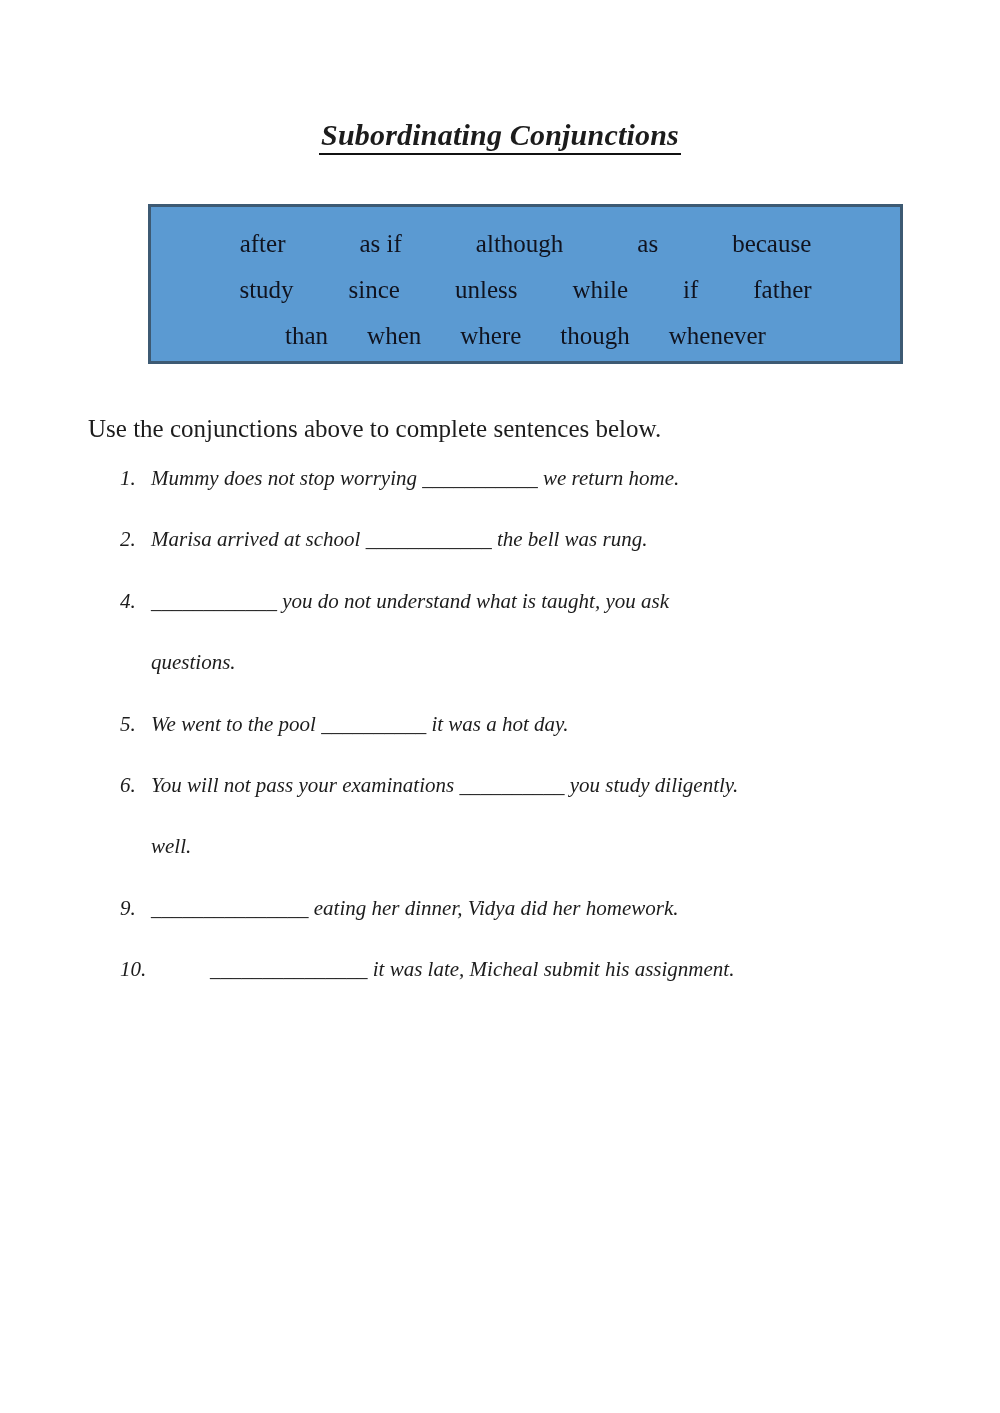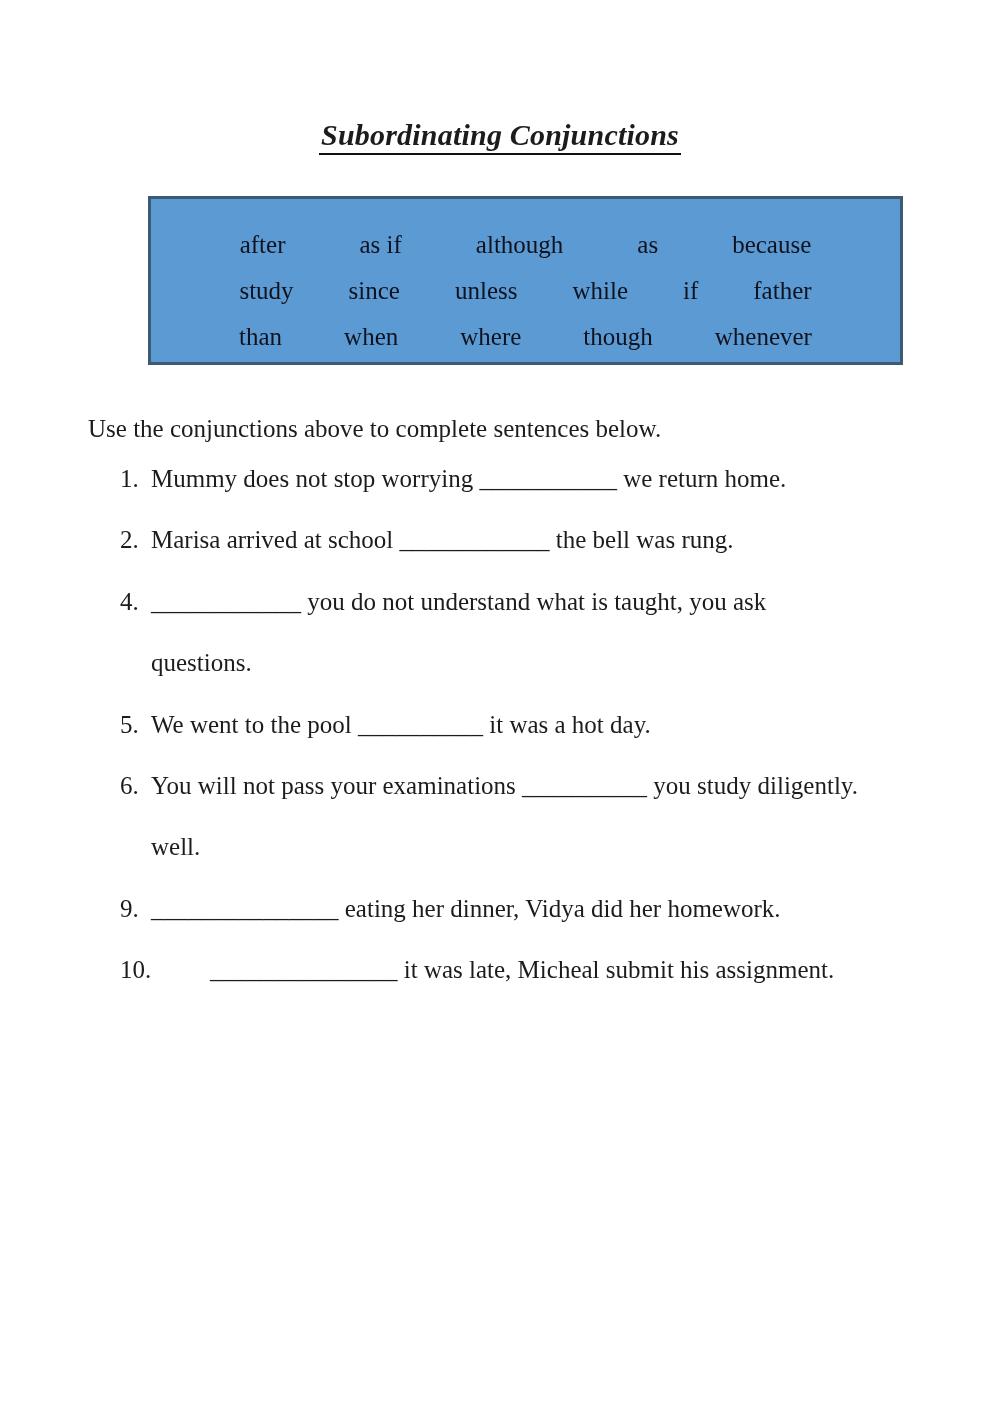--- a/index.html
+++ b/index.html
@@ -9,35 +9,35 @@
     font-family:"Liberation Serif", serif; color:#1c1c1c;
   }
   
   .title-wrap { position:absolute; top:118px; left:0; width:100%; text-align:center; }
   .title {
     display:inline-block; font-size:30px; font-weight:bold; font-style:italic;
     border-bottom:2.5px solid #111; padding:0 2px 1px 2px; letter-spacing:0.2px;
   }
   
   .word-bank {
-    position:absolute; left:148px; top:196px; width:749px; height:154px;
-    border:3px solid #3d5a73; box-sizing:content-box; padding-top:9px;
+    position:absolute; left:148px; top:204px; width:749px; height:154px;
+    border:3px solid #3d5a73; box-sizing:content-box; padding-top:0;
   }
   .wb-row {
     display:flex; justify-content:center; align-items:baseline;
     line-height:46px; font-size:25px; color:#10131f;
   }
   .wb-row:nth-child(1) { margin-top:14px; gap:74px; }
   .wb-row:nth-child(2) { gap:55px; }
-  .wb-row:nth-child(3) { gap:62px; }
+  .wb-row:nth-child(3) { gap:39px; }
   
   .instruction { position:absolute; left:88px; top:386px; font-size:25px; line-height:30px;margin-top:28px; }
   
   .sentences { position:absolute; left:120px; top:448px; width:840px; }
-  .sent-row { height:61.4px; line-height:61.4px; font-size:25px; white-space:nowrap; }
+  .sent-row { height:61.4px; line-height:61.4px; font-size:21px; white-space:nowrap;font-style:italic; }
   .sent-num { display:inline-block; width:31px; }
   .row-indent .sent-num { width:90px; }
   .blank { letter-spacing:0; }
   
   .brand { position:absolute; left:699px; top:1369px; display:flex; align-items:center; gap:3px; }
   .brand-icon {
     display:grid; grid-template-columns:13px 13px; grid-template-rows:13px 13px;
     gap:1.5px; width:28px; height:28px;
   }
   .brand-cell {

